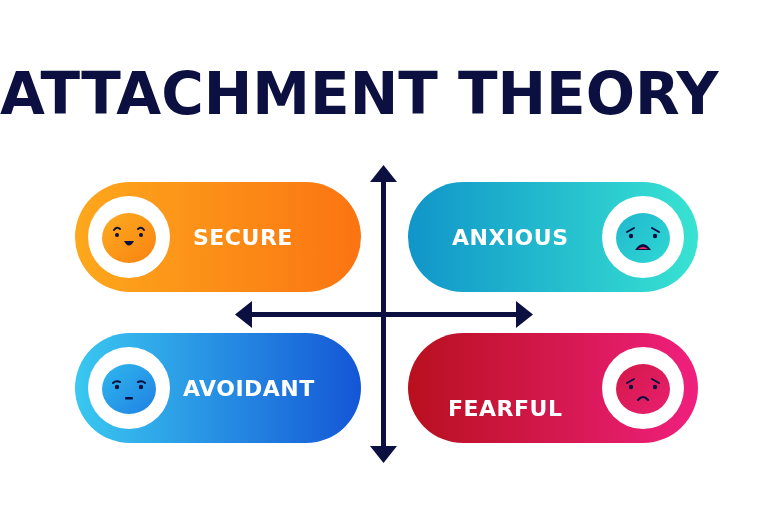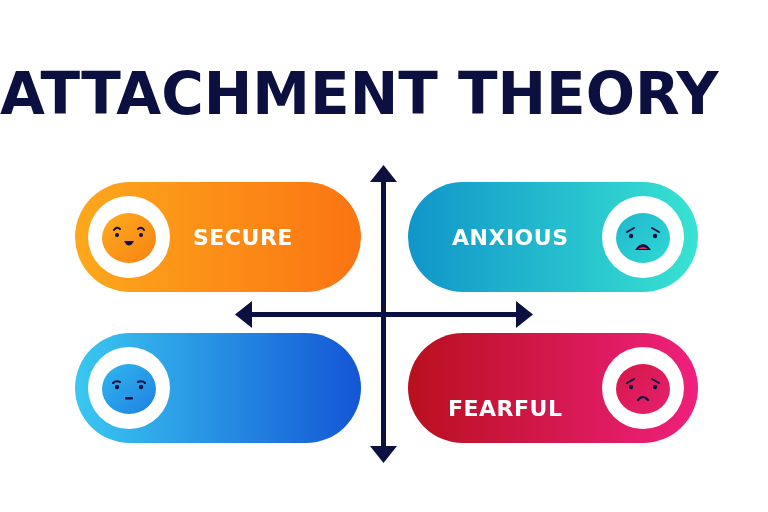--- a/index.html
+++ b/index.html
@@ -92,20 +92,21 @@
           </linearGradient>
         </defs>
       <ellipse cx="29" cy="30" rx="27" ry="25" fill="url(#gV)"></ellipse>
       <path d="M13 24 Q16 21 20 23" stroke="#0c1040" stroke-width="2" fill="none" stroke-linecap="round"></path>
       <path d="M38 23 Q42 21 45 24" stroke="#0c1040" stroke-width="2" fill="none" stroke-linecap="round"></path>
       <circle cx="17" cy="28" r="2.2" fill="#0c1040"></circle>
       <circle cx="41" cy="28" r="2.2" fill="#0c1040"></circle>
       <rect x="25" y="38" width="8" height="2.4" rx="1" fill="#0c1040"></rect>
     </svg>
   </div>
+  <span class="pill-label" style="position:absolute; left:108px;">AVOIDANT</span>
 </div>
 
 <div class="pill" style="left:408px; top:333px; width:290px; background:linear-gradient(90deg,#b8101e,#f0207e);">
   <span class="pill-label" style="position:absolute; left:40px;margin-top:40px;">FEARFUL</span>
   <div class="ring" style="left:194px;">
     <svg width="58" height="58" viewBox="0 0 58 58">
       <defs>
           <linearGradient id="gF" x1="0" y1="0" x2="1" y2="1">
             <stop offset="0" stop-color="#d41848"></stop>
             <stop offset="1" stop-color="#e82070"></stop>

